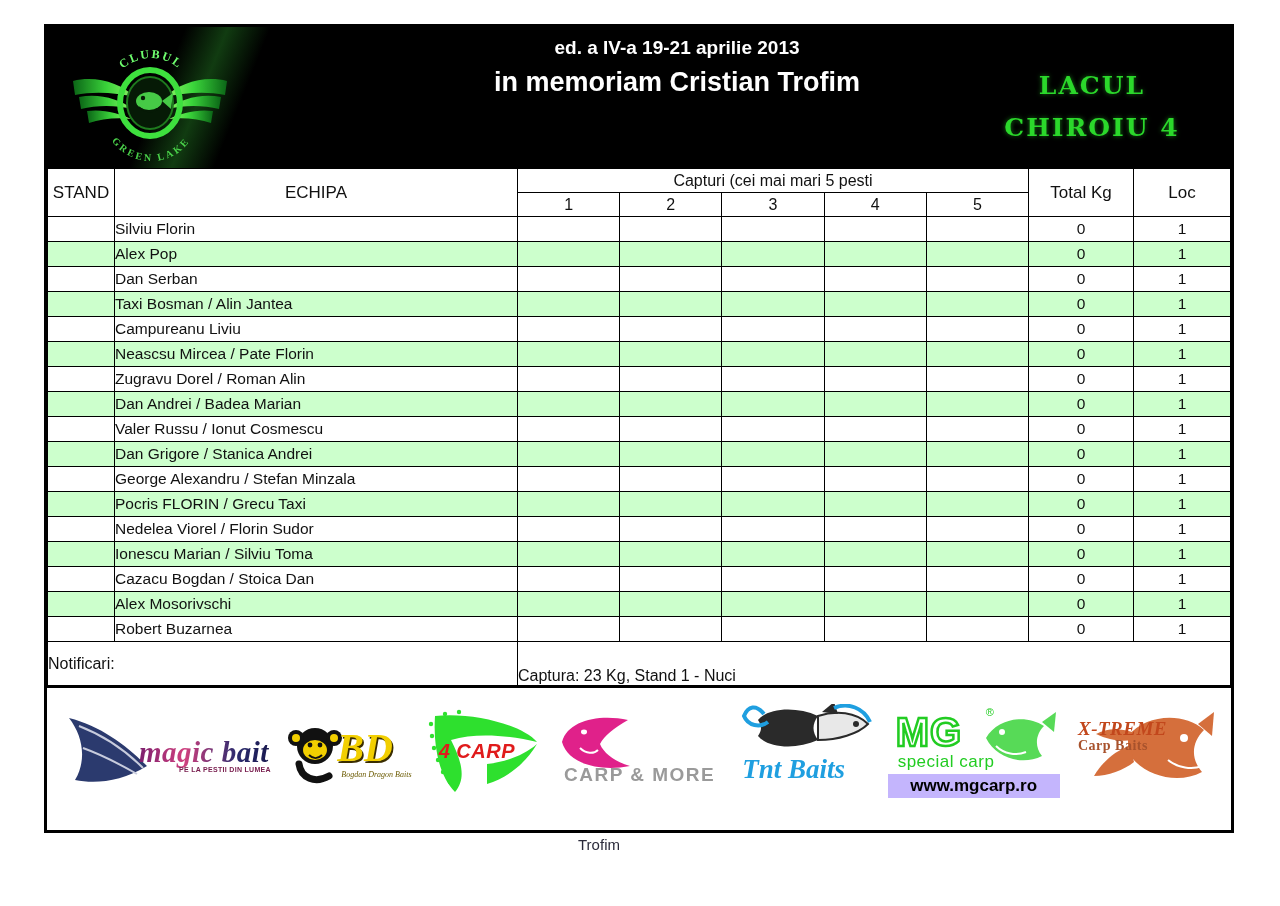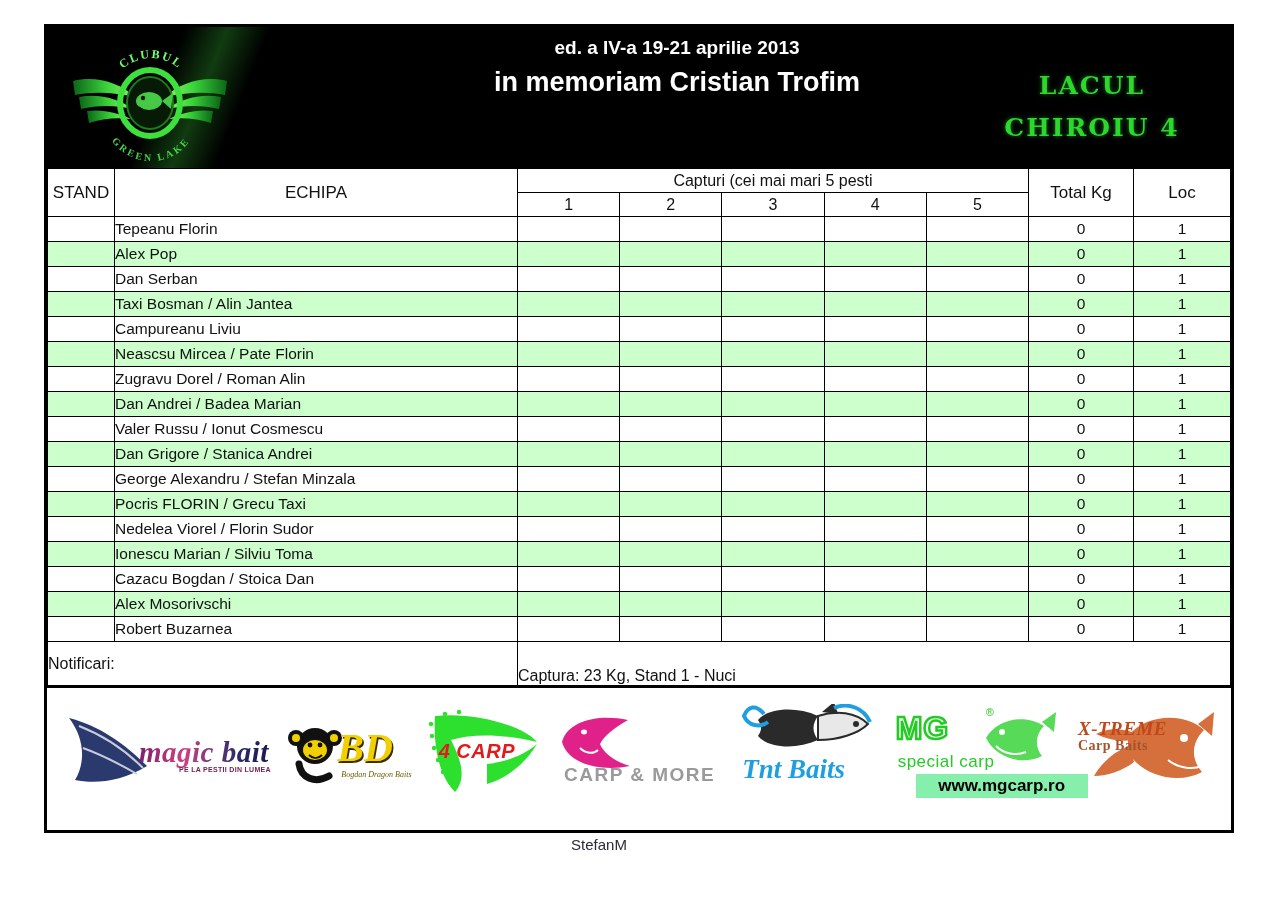--- a/index.html
+++ b/index.html
@@ -236,38 +236,38 @@
     position: absolute; left: 4px; top: 52px;
     font-family: "Liberation Serif", serif;
     font-size: 27px; font-style: italic; font-weight: bold;
     color: #1f9fe0;
   }
 
   
   .sp-mg { width: 175px; height: 104px; }
   .mg-mg {
     position: absolute; left: 8px; top: 12px;
-    font-size: 32px; font-weight: bold; color: #ffffff;
+    font-size: 40px; font-weight: bold; color: #ffffff;
     -webkit-text-stroke: 2.5px #22cc22;
     letter-spacing: 1px;
   }
   .mg-reg {
     position: absolute; left: 98px; top: 8px;
     font-size: 11px; color: #22cc22;
   }
   .mg-sp {
     position: absolute; left: 10px; top: 54px;
     font-size: 17px; color: #22cc22; letter-spacing: 0.5px;
   }
   .mg-url {
     position: absolute; left: 0px; top: 76px;
     width: 172px; height: 24px;
-    background: #86efac;
+    background: #c4b5fd;
     color: #000000; font-size: 17px; font-weight: bold;
-    text-align: center; line-height: 24px; margin-left: 28px;
+    text-align: center; line-height: 24px;
   }
 
   
   .sp-xt { width: 145px; height: 96px; }
   .xt-1 {
     position: absolute; left: 6px; top: 16px;
     font-family: "Liberation Serif", serif;
     font-size: 19px; font-weight: bold; font-style: italic;
     color: #c2471c; letter-spacing: 0.5px;
   }
@@ -364,21 +364,21 @@
         <td class="cap-c hd-num">1</td>
         <td class="cap-c hd-num">2</td>
         <td class="cap-c hd-num">3</td>
         <td class="cap-c hd-num">4</td>
         <td class="cap-c hd-num">5</td>
       </tr>
     </tbody>
     <tbody id="rows-body">
         <tr class="row">
           <td class="stand-c num"></td>
-          <td class="echipa-c name">Tepeanu Florin</td>
+          <td class="echipa-c name">Silviu Florin</td>
           <td class="cap-c num"></td>
           <td class="cap-c num"></td>
           <td class="cap-c num"></td>
           <td class="cap-c num"></td>
           <td class="cap-c num"></td>
           <td class="total-c num">0</td>
           <td class="loc-c num">1</td>
         </tr>
         <tr class="row alt">
           <td class="stand-c num"></td>
@@ -669,13 +669,13 @@
           <path d="M96 58 C 106 66, 120 68, 130 64" stroke="#ffffff" stroke-width="2" fill="none"></path>
         </g>
       </svg>
       <div class="xt-1">X-TREME</div>
       <div class="xt-2">Carp Baits</div>
     </div>
 
   </div>
 </div>
 
-<div class="signature">StefanM</div>
+<div class="signature">Trofim</div>
 
 </body></html>

